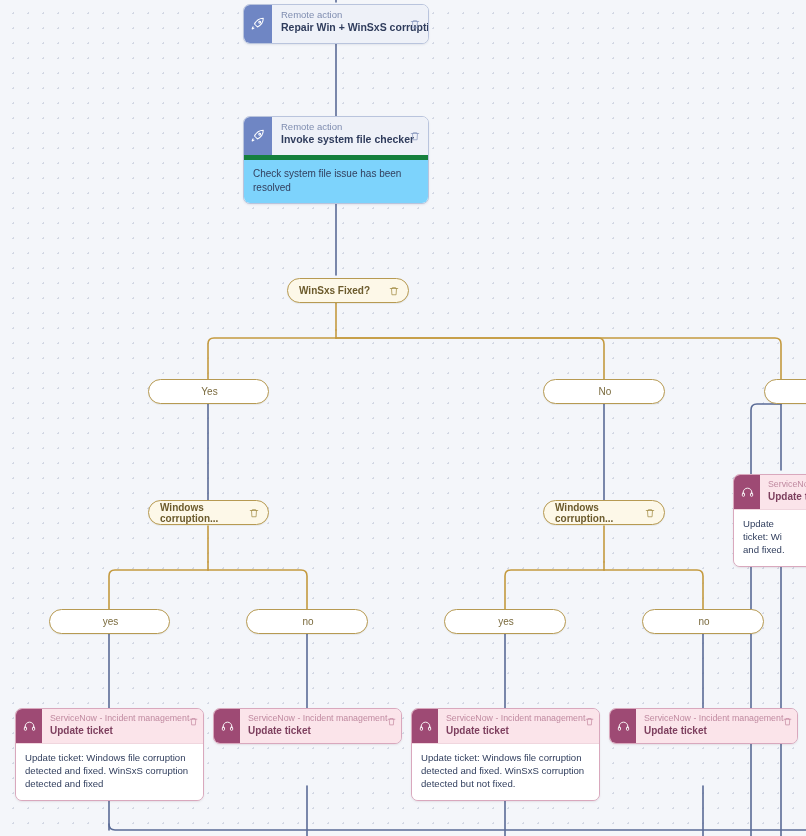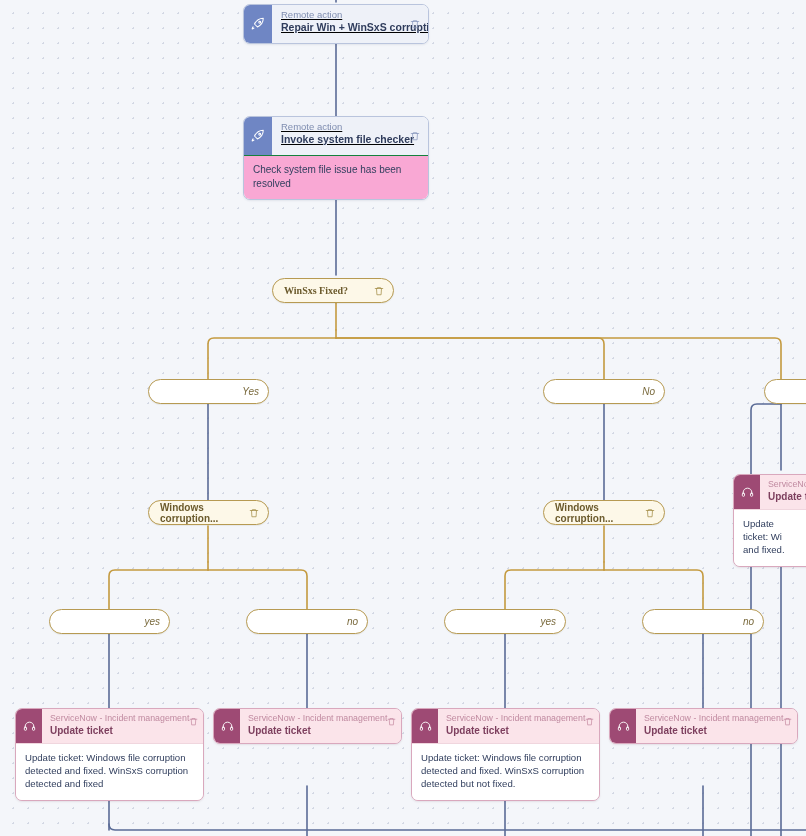--- a/index.html
+++ b/index.html
@@ -48,21 +48,20 @@
     display: flex;
     align-items: center;
     justify-content: center;
     flex: 0 0 28px;
   }
   .action-icon svg { width: 14px; height: 14px; display: block; }
   .action-titles {
     flex: 1 1 auto;
     padding: 4px 4px 5px 9px;
     min-width: 0;
-    text-decoration: underline;
   }
   .action-sub {
     font-size: 9.5px;
     color: #7f8db0;
     line-height: 12px;
     white-space: nowrap;
   }
   .action-title {
     font-size: 10.5px;
     font-weight: bold;
@@ -72,22 +71,22 @@
   }
   .trash {
     flex: 0 0 22px;
     display: flex;
     align-items: center;
     justify-content: center;
     padding-right: 4px;
   }
   .trash svg { width: 10px; height: 12px; display: block; }
   .action-body {
-    border-top: 1px solid #15803d;
-    background: #f9a8d4;
+    border-top: 5px solid #15803d;
+    background: #7dd3fc;
     padding: 7px 9px 8px 9px;
     font-size: 10px;
     color: #33405f;
     line-height: 14px;
   }
 
   
   .pill {
     position: absolute;
     border-radius: 13px;
@@ -101,22 +100,21 @@
     box-shadow: 0 1px 1px rgba(60,50,20,.07);
   }
   .pill.cond {
     background: #fdf8e8;
     font-weight: bold;
     justify-content: space-between;
   }
   .pill.cond .pill-label { font-weight: bold; color: #6b5a2c; }
   .pill.branch {
     background: #ffffff;
-    justify-content: flex-end;
-    font-style: italic;
+    justify-content: center;
   }
   .pill.branch .pill-label { color: #7a6a3d; }
   .pill .trash-s { margin-left: 10px; display:flex; align-items:center; }
   .pill .trash-s svg { width: 10px; height: 12px; display: block; }
 
   
   .sn-card {
     position: absolute;
     background: #fdf0f3;
     border: 1px solid #d9a8bd;
@@ -261,21 +259,21 @@
       </div>
       <div class="trash">
         <svg viewBox="0 0 24 24" fill="none" stroke="#8c9ac0" stroke-width="1.8" stroke-linecap="round" stroke-linejoin="round">
           <path d="M3 6h18M8 6V4h8v2M6 6l1 15h10l1-15"></path>
         </svg>
       </div>
     </div>
     <div class="action-body">Check system file issue has been resolved</div>
   </div>
 
-  <div class="pill cond" style="left:272px; top:278px; width:122px;font-family:Liberation Serif, serif;">
+  <div class="pill cond" style="left:287px; top:278px; width:122px;">
     <span class="pill-label">WinSxs Fixed?</span>
     <span class="trash-s">
       <svg viewBox="0 0 24 24" fill="none" stroke="#a8924f" stroke-width="1.9" stroke-linecap="round" stroke-linejoin="round">
         <path d="M3 6h18M8 6V4h8v2M6 6l1 15h10l1-15"></path>
       </svg>
     </span>
   </div>
 
   <div class="pill branch" style="left:148px; top:379px; width:121px;">
     <span class="pill-label">Yes</span>

